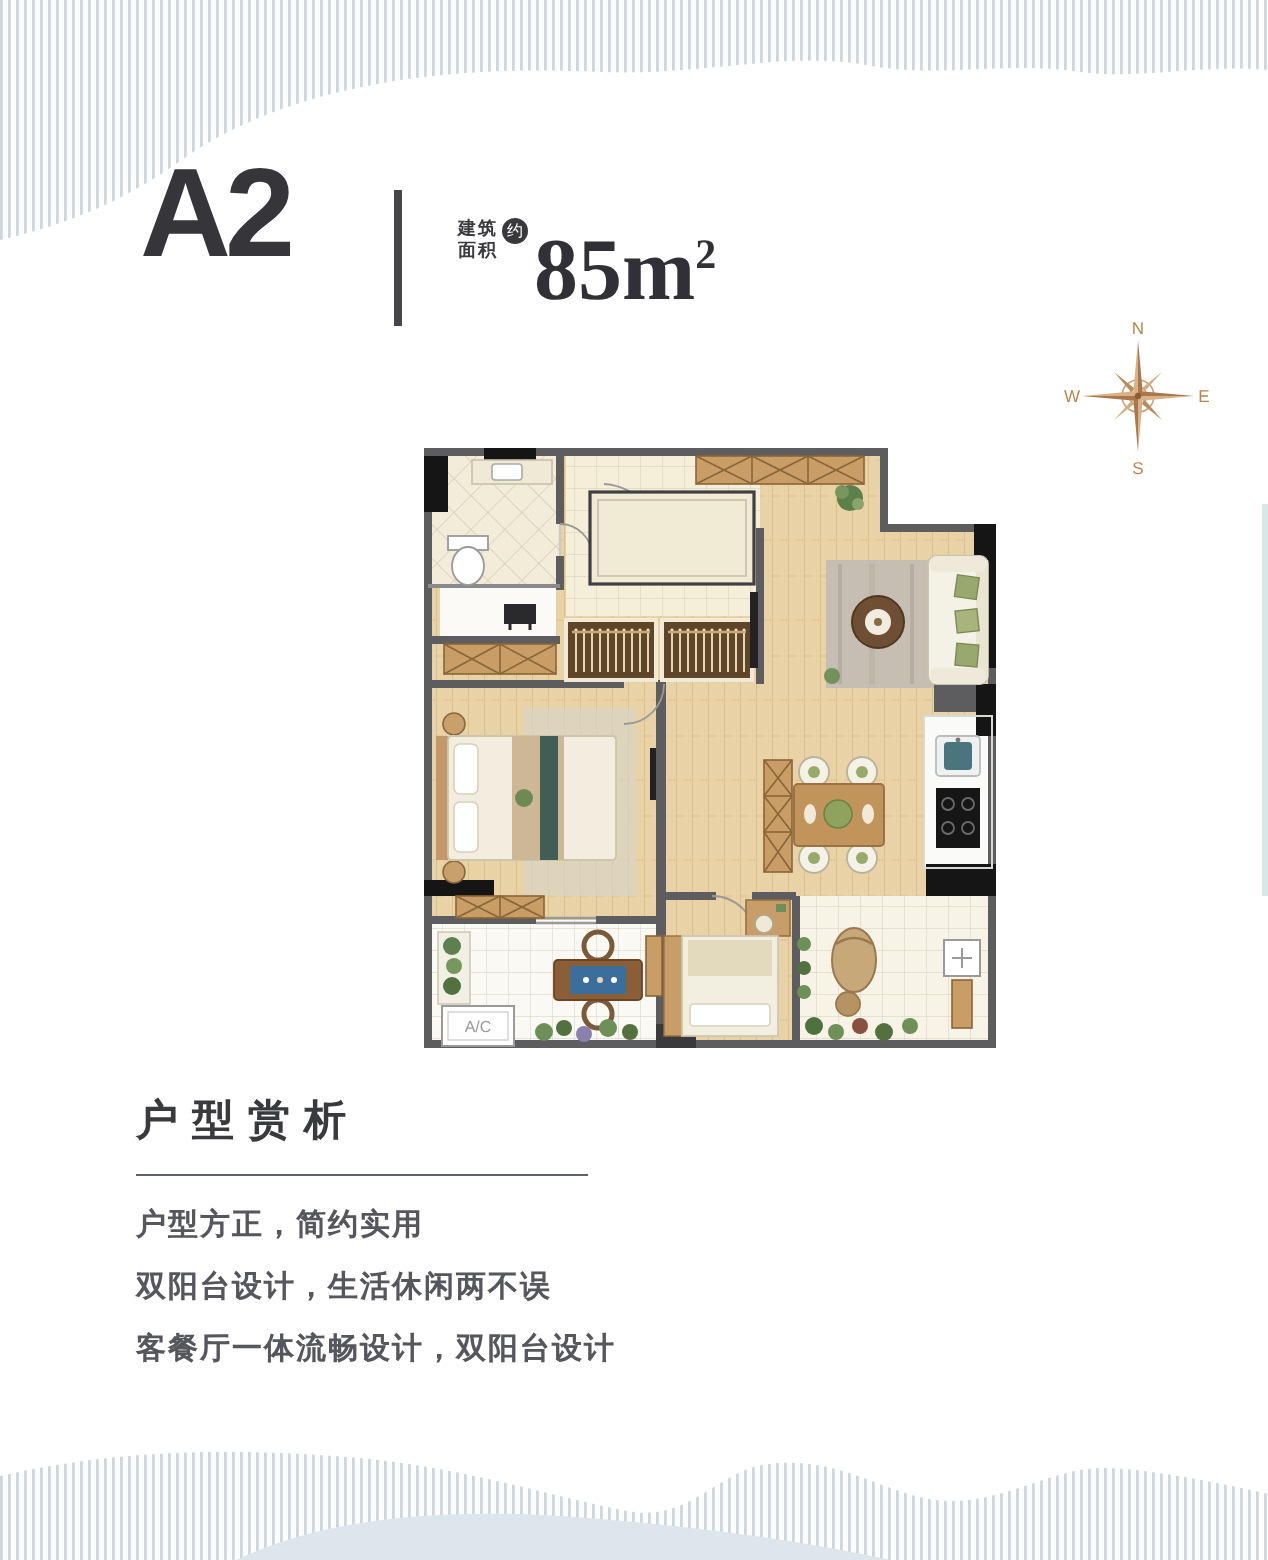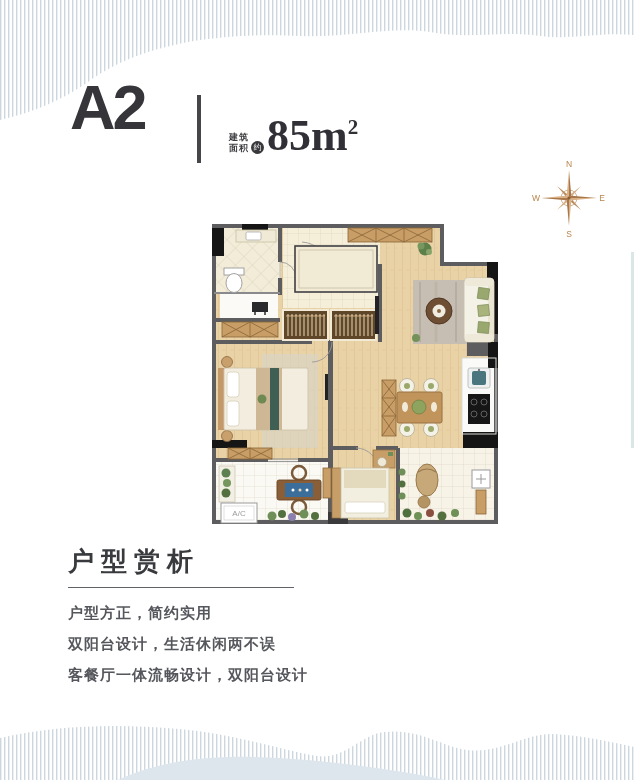--- a/index.html
+++ b/index.html
@@ -7,31 +7,31 @@
     width:634px;height:780px;position:relative;overflow:hidden;
     background:#ffffff;font-family:"Liberation Sans","DejaVu Sans",sans-serif;
   }
   .abs{position:absolute;}
   
   .unit-title{
     left:70px;top:76px;font-size:63px;line-height:1;font-weight:700;
     color:#36363a;letter-spacing:-3px;
   }
   .title-divider{left:197px;top:95px;width:3.5px;height:68px;background:#46464a;}
-  .area-wrap{left:229px;top:109px;display:flex;align-items:flex-end;}
+  .area-wrap{left:229px;top:109px;display:flex;align-items:flex-start;}
   .area-label{display:flex;flex-direction:column;font-size:9px;color:#3b3b3f;
     line-height:11px;letter-spacing:1px;font-weight:700;}
   .approx-circle{width:13px;height:13px;border-radius:50%;background:#39393d;color:#fff;
     font-size:8px;line-height:13px;text-align:center;margin:0 3px 0 2px;}
   .area-value{font-family:"Liberation Serif","DejaVu Serif",serif;font-size:44px;
     color:#303036;font-weight:600;line-height:36px;}
   .area-value sup{font-size:21px;font-weight:600;}
   
   .analysis{left:68px;top:548px;width:440px;}
-  .analysis h2{margin:0;font-size:26px;line-height:26px;letter-spacing:7px;
+  .analysis h2{margin:0;font-size:21px;line-height:26px;letter-spacing:7px;
     color:#393a3e;font-weight:700;}
   .analysis .rule{margin-top:13px;width:226px;height:1px;background:#61636a;}
   .analysis p{margin:0;font-size:15px;line-height:15px;color:#55575c;letter-spacing:1px;font-weight:bold;}
   .analysis p.first{margin-top:17px;}
   .analysis p + p{margin-top:16px;}
   
   .edge-strip{right:0;top:252px;width:3px;height:196px;background:#d9e8e6;}
   svg{display:block;}
 </style>
 </head>

